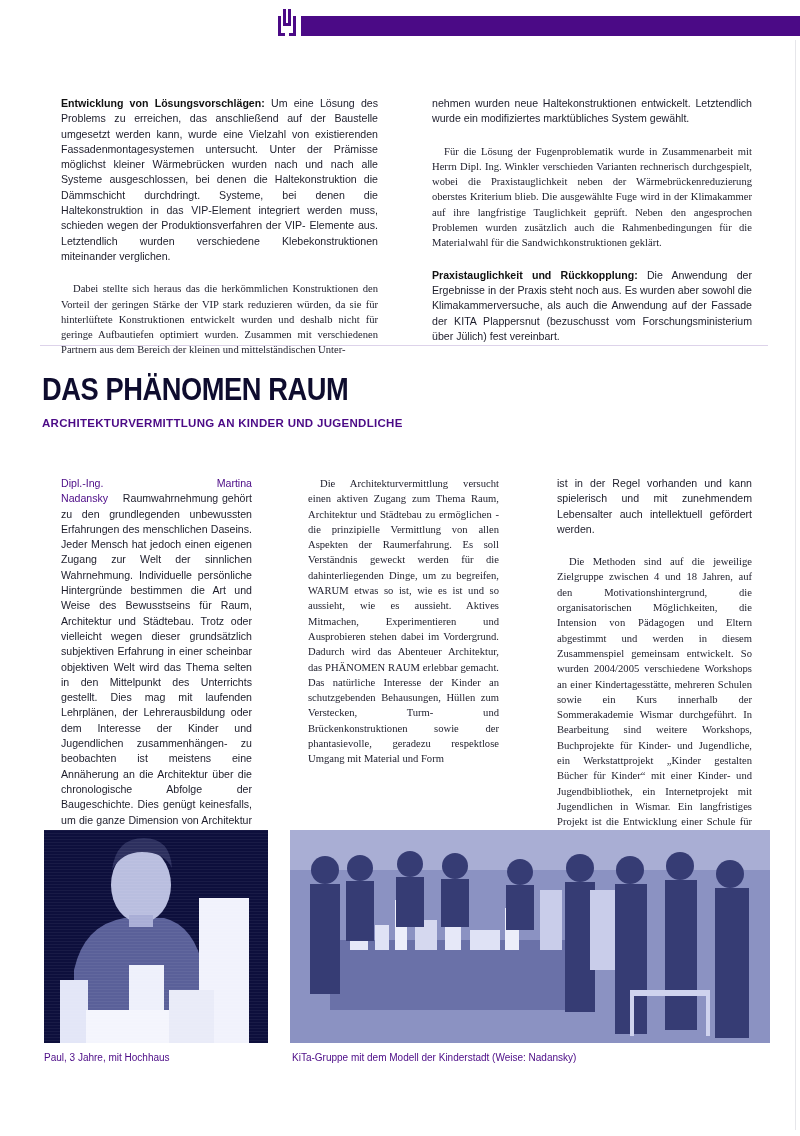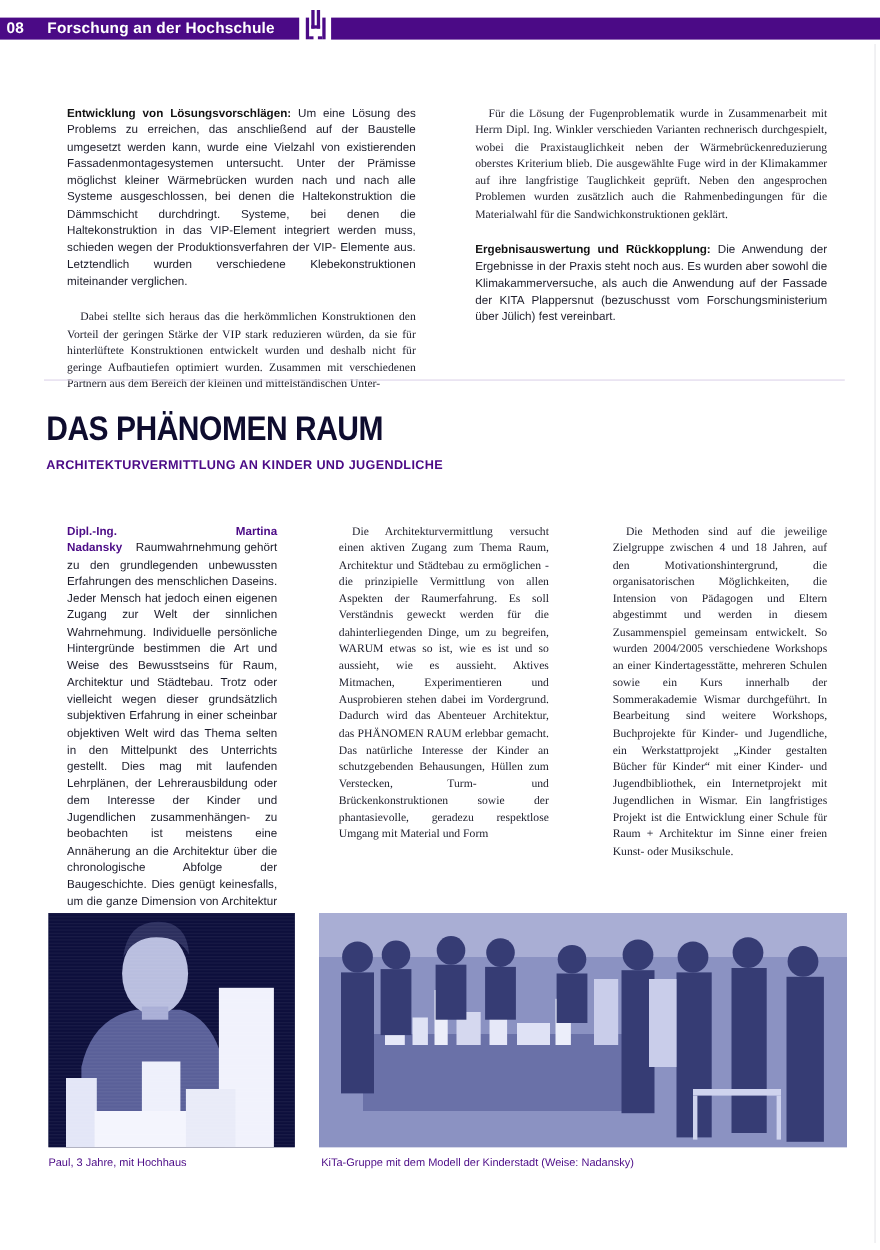--- a/index.html
+++ b/index.html
@@ -12,32 +12,28 @@
   .hb-title { position:absolute; left:43px; top:1px; color:#fff; font-weight:bold; font-size:14px; letter-spacing:0.2px; }
   .logo { position:absolute; left:275px; top:9px; width:24px; height:27px; }
   .col { position:absolute; font-size:10.6px; line-height:15.3px; text-align:justify; hyphens:manual; }
   .col p { margin:17px; }
   .col p.indent { text-indent:12px;font-family:Liberation Serif, serif; }
   .col b { font-weight:bold; color:#111; }
   .sep { position:absolute; left:40px; top:345px; width:728px; height:1px; background:#ddd3ea; }
   .vline { position:absolute; left:795px; top:40px; width:1px; height:1090px; background:#e6e6ea; }
   .title { position:absolute; left:42px; top:372px; font-size:31px; font-weight:bold; color:#0e0c2e; letter-spacing:-0.5px; transform:scaleX(0.88); transform-origin:left; white-space:nowrap; }
   .subtitle { position:absolute; left:42px; top:417px; font-size:11.5px; font-weight:bold; color:#4b0a86; letter-spacing:0.3px; white-space:nowrap;text-align:center; }
-  .author { color:#4b0a86; font-weight:bold; }
+  .author { color:#4b0a86; font-weight:normal; }
   .photo { position:absolute; overflow:hidden; }
   .caption { position:absolute; font-size:10px; color:#4b0a86; white-space:nowrap; }
 </style>
 </head>
 <body>
 
 <div class="header-bar">
-  <div class="hb-left">
-    <span class="hb-num">08</span>
-    <span class="hb-title">Forschung an der Hochschule</span>
-  </div>
   <div class="hb-right"></div>
 </div>
 <svg class="logo" viewBox="0 0 24 27">
   <rect x="0" y="0" width="24" height="27" fill="#fff"></rect>
   <rect x="3" y="7" width="3" height="20" fill="#4b0a86"></rect>
   <rect x="18" y="7" width="3" height="20" fill="#4b0a86"></rect>
   <rect x="8" y="0" width="3" height="17" fill="#4b0a86"></rect>
   <rect x="13" y="0" width="3" height="17" fill="#4b0a86"></rect>
   <rect x="8" y="14" width="8" height="3" fill="#4b0a86"></rect>
   <rect x="6" y="24" width="4" height="3" fill="#4b0a86"></rect>
@@ -45,38 +41,40 @@
 </svg>
 
 <div class="vline"></div>
 
 <div class="col" style="left:44px; top:79px; width:351px;">
   <p><b>Entwicklung von Lösungsvorschlägen:</b><span> Um eine Lösung des Problems zu erreichen, das anschließend auf der Baustelle umgesetzt werden kann, wurde eine Vielzahl von existierenden Fassadenmontagesystemen untersucht. Unter der Prämisse möglichst kleiner Wärmebrücken wurden nach und nach alle Systeme ausgeschlossen, bei denen die Haltekonstruktion die Dämmschicht durchdringt. Systeme, bei denen die Haltekonstruktion in das VIP-Element integriert werden muss, schieden wegen der Produktionsverfahren der VIP- Elemente aus. Letztendlich wurden verschiedene Klebekonstruktionen miteinander verglichen.</span></p>
   <p class="indent">Dabei stellte sich heraus das die herkömmlichen Konstruktionen den Vorteil der geringen Stärke der VIP stark reduzieren würden, da sie für hinterlüftete Konstruktionen entwickelt wurden und deshalb nicht für geringe Aufbautiefen optimiert wurden. Zusammen mit verschiedenen Partnern aus dem Bereich der kleinen und mittelständischen Unter-</p>
 </div>
 
 <div class="col" style="left:415px; top:79px; width:354px;">
+  <p>nehmen wurden neue Haltekonstruktionen entwickelt. Letztendlich wurde ein modifiziertes marktübliches System gewählt.</p>
   <p class="indent">Für die Lösung der Fugenproblematik wurde in Zusammenarbeit mit Herrn Dipl. Ing. Winkler verschieden Varianten rechnerisch durchgespielt, wobei die Praxistauglichkeit neben der Wärmebrückenreduzierung oberstes Kriterium blieb. Die ausgewählte Fuge wird in der Klimakammer auf ihre langfristige Tauglichkeit geprüft. Neben den angesprochen Problemen wurden zusätzlich auch die Rahmenbedingungen für die Materialwahl für die Sandwichkonstruktionen geklärt.</p>
-  <p style="margin-top:15px;"><b>Ergebnisauswertung und Rückkopplung:</b><span> Die Anwendung der Ergebnisse in der Praxis steht noch aus. Es wurden aber sowohl die Klimakammerversuche, als auch die Anwendung auf der Fassade der KITA Plappersnut (bezuschusst vom Forschungsministerium über Jülich) fest vereinbart.</span></p>
+  <p style="margin-top:15px;"><b>Praxistauglichkeit und Rückkopplung:</b><span> Die Anwendung der Ergebnisse in der Praxis steht noch aus. Es wurden aber sowohl die Klimakammerversuche, als auch die Anwendung auf der Fassade der KITA Plappersnut (bezuschusst vom Forschungsministerium über Jülich) fest vereinbart.</span></p>
 </div>
 
 <div class="sep"></div>
 
 <div class="title">DAS PHÄNOMEN RAUM</div>
 <div class="subtitle">ARCHITEKTURVERMITTLUNG AN KINDER UND JUGENDLICHE</div>
 
 <div class="col" style="left:44px; top:459px; width:225px;">
   <p><span class="author">Dipl.-Ing. Martina Nadansky</span>&nbsp;&nbsp;&nbsp;&nbsp;<span>Raumwahrnehmung gehört zu den grundlegenden unbewussten Erfahrungen des menschlichen Daseins. Jeder Mensch hat jedoch einen eigenen Zugang zur Welt der sinnlichen Wahrnehmung. Individuelle persönliche Hintergründe bestimmen die Art und Weise des Bewusstseins für Raum, Architektur und Städtebau. Trotz oder vielleicht wegen dieser grundsätzlich subjektiven Erfahrung in einer scheinbar objektiven Welt wird das Thema selten in den Mittelpunkt des Unterrichts gestellt. Dies mag mit laufenden Lehrplänen, der Lehrerausbildung oder dem Interesse der Kinder und Jugendlichen zusammenhängen- zu beobachten ist meistens eine Annäherung an die Architektur über die chronologische Abfolge der Baugeschichte. Dies genügt keinesfalls, um die ganze Dimension von Architektur erlebbar und zugänglich zu machen- geht es doch neben den gestalterisch- ästhetischen</span></p>
 </div>
 
 <div class="col" style="left:291px; top:459px; width:225px;">
   <p class="indent">Die Architekturvermittlung versucht einen aktiven Zugang zum Thema Raum, Architektur und Städtebau zu ermöglichen - die prinzipielle Vermittlung von allen Aspekten der Raumerfahrung. Es soll Verständnis geweckt werden für die dahinterliegenden Dinge, um zu begreifen, WARUM etwas so ist, wie es ist und so aussieht, wie es aussieht. Aktives Mitmachen, Experimentieren und Ausprobieren stehen dabei im Vordergrund. Dadurch wird das Abenteuer Architektur, das PHÄNOMEN RAUM erlebbar gemacht. Das natürliche Interesse der Kinder an schutzgebenden Behausungen, Hüllen zum Verstecken, Turm- und Brückenkonstruktionen sowie der phantasievolle, geradezu respektlose Umgang mit Material und Form</p>
 </div>
 
 <div class="col" style="left:540px; top:459px; width:229px;">
+  <p>ist in der Regel vorhanden und kann spielerisch und mit zunehmendem Lebensalter auch intellektuell gefördert werden.</p>
   <p class="indent">Die Methoden sind auf die jeweilige Zielgruppe zwischen 4 und 18 Jahren, auf den Motivationshintergrund, die organisatorischen Möglichkeiten, die Intension von Pädagogen und Eltern abgestimmt und werden in diesem Zusammenspiel gemeinsam entwickelt. So wurden 2004/2005 verschiedene Workshops an einer Kindertagesstätte, mehreren Schulen sowie ein Kurs innerhalb der Sommerakademie Wismar durchgeführt. In Bearbeitung sind weitere Workshops, Buchprojekte für Kinder- und Jugendliche, ein Werkstattprojekt „Kinder gestalten Bücher für Kinder“ mit einer Kinder- und Jugendbibliothek, ein Internetprojekt mit Jugendlichen in Wismar. Ein langfristiges Projekt ist die Entwicklung einer Schule für Raum + Architektur im Sinne einer freien Kunst- oder Musikschule.</p>
 </div>
 
 <div class="photo" style="left:44px; top:830px; width:224px; height:213px; background:#0d0f3c;">
   <svg width="224" height="213" viewBox="0 0 224 213">
     <defs>
       <pattern id="scan1" width="2" height="3" patternUnits="userSpaceOnUse">
         <rect width="2" height="1" fill="rgba(255,255,255,0.05)"></rect>
       </pattern>
     </defs>

